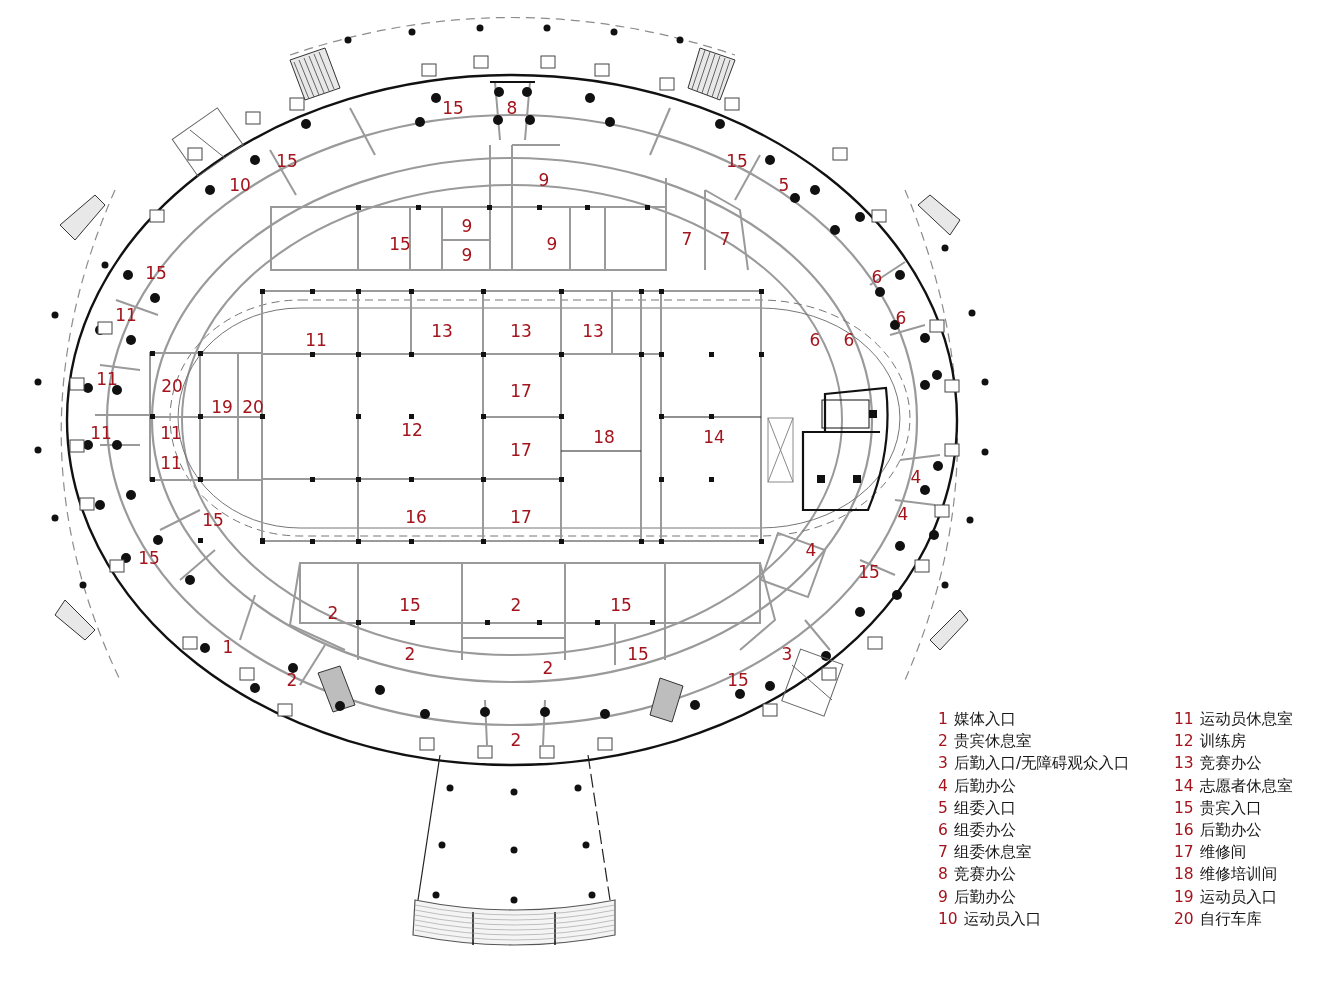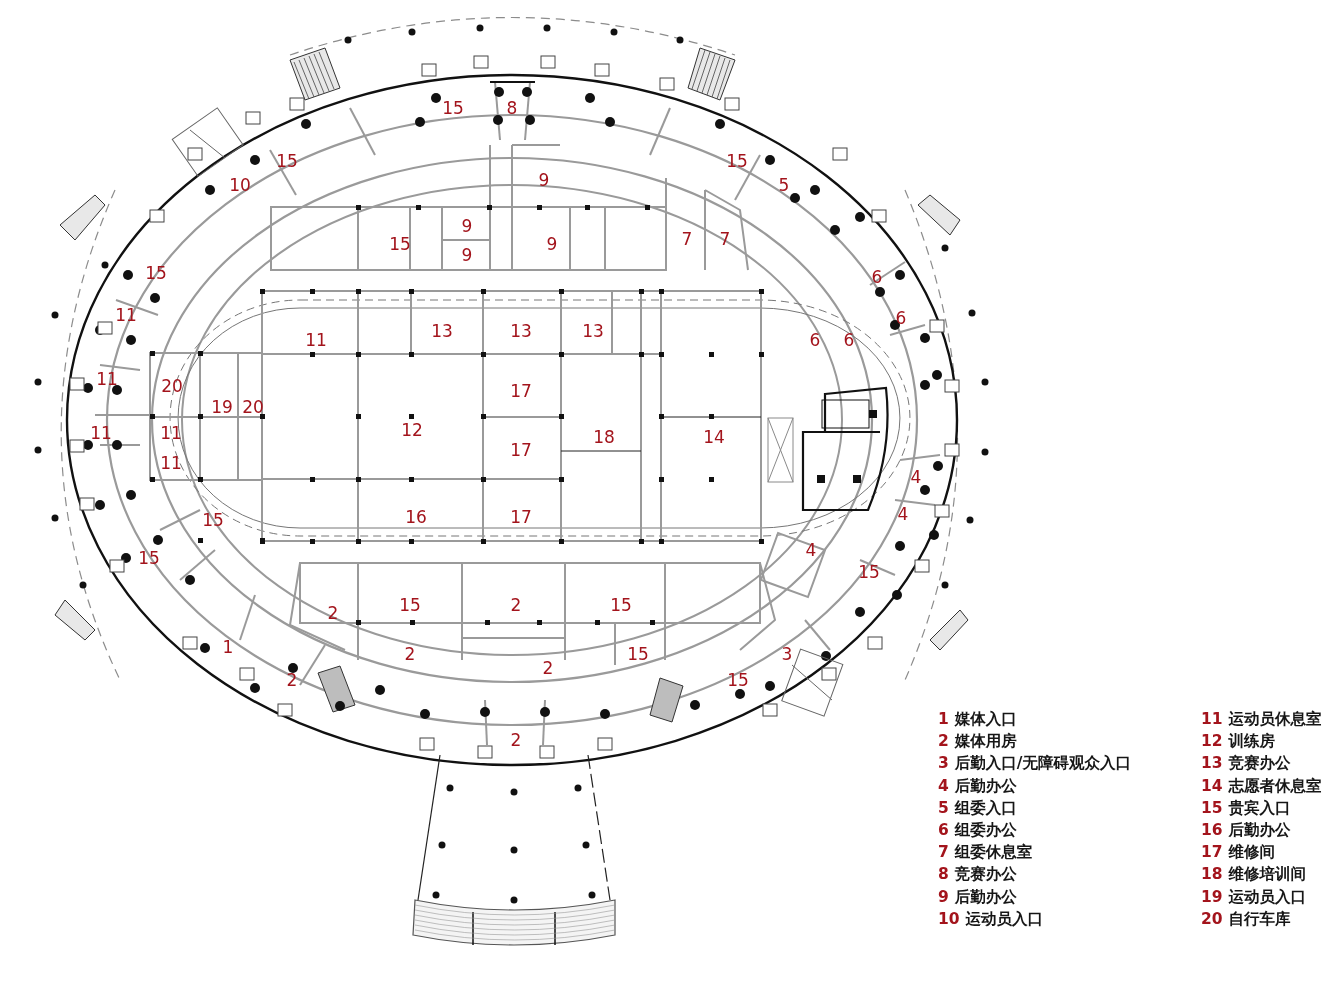--- a/index.html
+++ b/index.html
@@ -2,22 +2,22 @@
 <html><head>
   <meta charset="utf-8">
   <style>
     html, body { margin: 0; padding: 0; background: #ffffff; }
     body { width: 1341px; height: 985px; position: relative; overflow: hidden; font-family: "DejaVu Sans", sans-serif; }
     #plan { position: absolute; left: 0; top: 0; width: 1341px; height: 985px; }
     .room-label { font-family: "DejaVu Sans", sans-serif; font-size: 17px; fill: #a3141c; text-anchor: middle; dominant-baseline: central; }
     .legend { position: absolute; left: 938px; top: 708px; width: 400px; }
     .legend-col { position: absolute; top: 0; }
     .legend-col.left { left: 0; }
-    .legend-col.right { left: 236px; margin-left: 27px; }
-    .legend-item { height: 22.2px; line-height: 22.2px; font-size: 15.5px; white-space: nowrap; color: #111; font-weight: bold; }
+    .legend-col.right { left: 236px; }
+    .legend-item { height: 22.2px; line-height: 22.2px; font-size: 15.5px; white-space: nowrap; color: #111; }
     .legend-num { color: #a3141c; display: inline-block; margin-right: 6px; }
     .legend-text { color: #161616; }
   </style>
 </head>
 <body>
 
 <svg id="plan" viewBox="0 0 1341 985" xmlns="http://www.w3.org/2000/svg">
 
   <g fill="none" stroke="#8c8c8c" stroke-width="1.2" stroke-dasharray="9 6">
     <path d="M 290 55 Q 512 -20 735 55"></path>
@@ -420,21 +420,21 @@
       <text x="548" y="668" class="room-label">2</text>
       <text x="292" y="680" class="room-label">2</text>
       <text x="738" y="680" class="room-label">15</text>
       <text x="516" y="740" class="room-label">2</text>
     </g>
 </svg>
 
 <div class="legend">
   <div class="legend-col left">
     <div class="legend-item"><span class="legend-num">1</span><span class="legend-text">媒体入口</span></div>
-    <div class="legend-item"><span class="legend-num">2</span><span class="legend-text">媒体用房</span></div>
+    <div class="legend-item"><span class="legend-num">2</span><span class="legend-text">贵宾休息室</span></div>
     <div class="legend-item"><span class="legend-num">3</span><span class="legend-text">后勤入口/无障碍观众入口</span></div>
     <div class="legend-item"><span class="legend-num">4</span><span class="legend-text">后勤办公</span></div>
     <div class="legend-item"><span class="legend-num">5</span><span class="legend-text">组委入口</span></div>
     <div class="legend-item"><span class="legend-num">6</span><span class="legend-text">组委办公</span></div>
     <div class="legend-item"><span class="legend-num">7</span><span class="legend-text">组委休息室</span></div>
     <div class="legend-item"><span class="legend-num">8</span><span class="legend-text">竞赛办公</span></div>
     <div class="legend-item"><span class="legend-num">9</span><span class="legend-text">后勤办公</span></div>
     <div class="legend-item"><span class="legend-num">10</span><span class="legend-text">运动员入口</span></div>
   </div>
   <div class="legend-col right">

